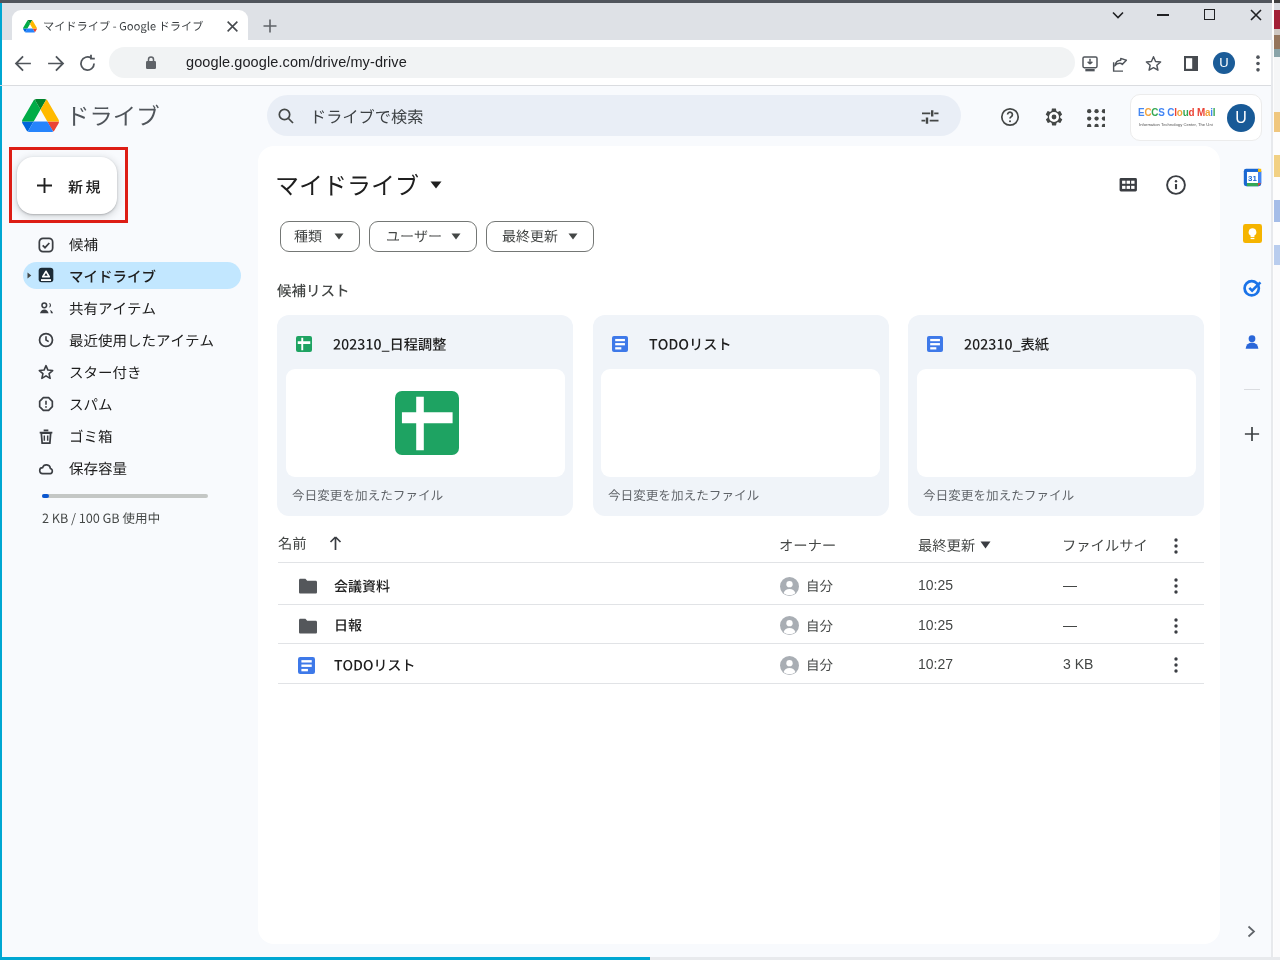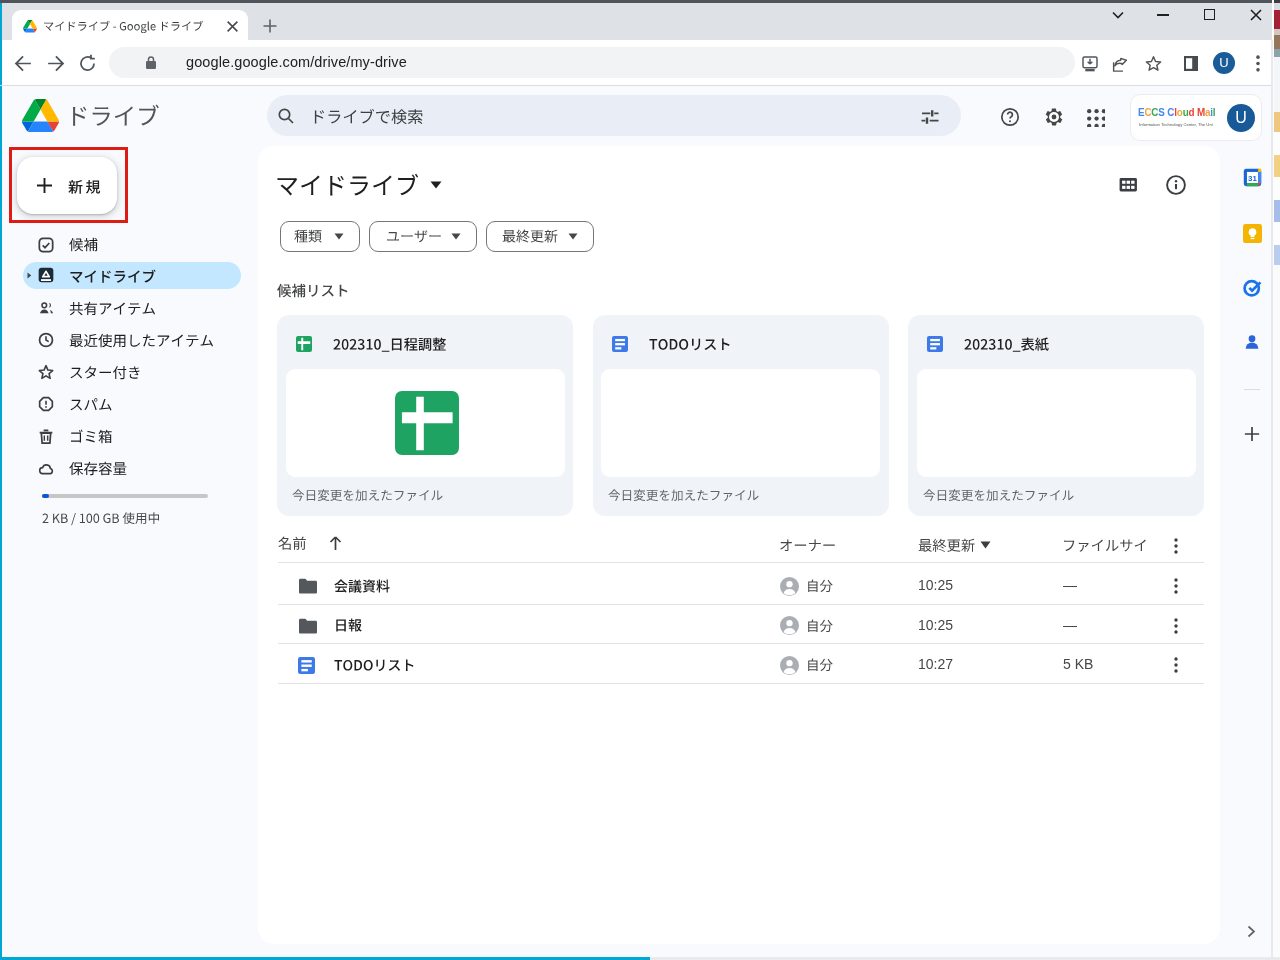--- a/index.html
+++ b/index.html
@@ -370,21 +370,21 @@
   </svg>
 <svg class="abs" style="left:779.5px;top:655.5px" width="19.0" height="19.0" viewBox="0 0 24 24">
     <circle cx="12" cy="12" r="12" fill="#a9aeb4"></circle>
     <circle cx="12" cy="9" r="4" fill="#fff"></circle>
     <path d="M4.5 20.5a8 8 0 0 1 15 0 12 12 0 0 1-15 0z" fill="#fff"></path>
   </svg>
 <svg style="position:absolute;left:804px;top:655.1px;overflow:visible" width="33" height="20">
     <path transform="translate(2,14.9)" d="M3.2 -5.5H10.4V-3.6H3.2ZM3.2 -6.5V-8.5H10.4V-6.5ZM3.2 -2.6H10.4V-0.6H3.2ZM6.1 -11.4C6.0 -10.8 5.8 -10.1 5.6 -9.5H2.2V1.1H3.2V0.3H10.4V1.0H11.5V-9.5H6.6C6.9 -10.0 7.1 -10.6 7.3 -11.2Z M17.9 -11.1C17.0 -9.0 15.5 -7.1 13.8 -6.0C14.1 -5.8 14.5 -5.4 14.7 -5.2C16.4 -6.5 18.0 -8.5 19.0 -10.8ZM22.6 -11.1 21.6 -10.7C22.6 -8.7 24.3 -6.5 25.8 -5.3C26.0 -5.6 26.4 -6.0 26.7 -6.2C25.2 -7.2 23.5 -9.3 22.6 -11.1ZM16.0 -6.2V-5.3H18.8C18.5 -3.0 17.7 -0.8 14.5 0.3C14.8 0.5 15.1 0.9 15.2 1.1C18.7 -0.1 19.5 -2.6 19.9 -5.3H23.4C23.2 -1.8 23.0 -0.5 22.7 -0.1C22.5 0.0 22.4 0.1 22.1 0.1C21.8 0.1 21.0 0.0 20.1 -0.0C20.2 0.2 20.4 0.7 20.4 1.0C21.2 1.0 22.1 1.0 22.5 1.0C23.0 1.0 23.3 0.9 23.6 0.5C24.1 0.0 24.2 -1.6 24.4 -5.8C24.5 -5.9 24.5 -6.2 24.5 -6.2Z" fill="#444746"></path>
   </svg>
 <div class="abs" style="left:918px;top:656px;font-size:14px;color:#444746">10:27</div>
-<div class="abs" style="left:1063px;top:656px;font-size:14px;color:#444746">5 KB</div>
+<div class="abs" style="left:1063px;top:656px;font-size:14px;color:#444746">3 KB</div>
 <svg class="abs" style="left:1174px;top:657px" width="4" height="16" viewBox="0 0 4 16">
     <circle cx="2" cy="2" r="1.7" fill="#3a3d42"></circle>
     <circle cx="2" cy="8" r="1.7" fill="#3a3d42"></circle>
     <circle cx="2" cy="14" r="1.7" fill="#3a3d42"></circle>
   </svg>
 <svg class="abs" style="left:1242.5px;top:167.5px" width="19" height="19" viewBox="0 0 24 24">
 <rect x="1" y="1" width="22" height="22" rx="3" fill="#1967d2"></rect>
 <rect x="5" y="5" width="14" height="14" fill="#fff"></rect>
 <rect x="19" y="5" width="4" height="14" fill="#4285f4"></rect>
 <rect x="5" y="19" width="14" height="4" fill="#34a853"></rect>

